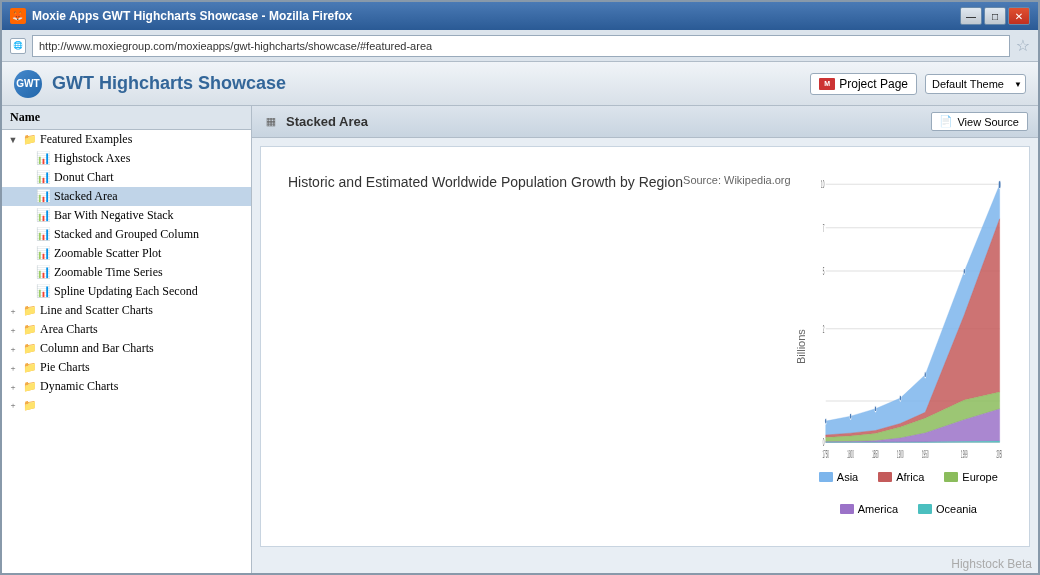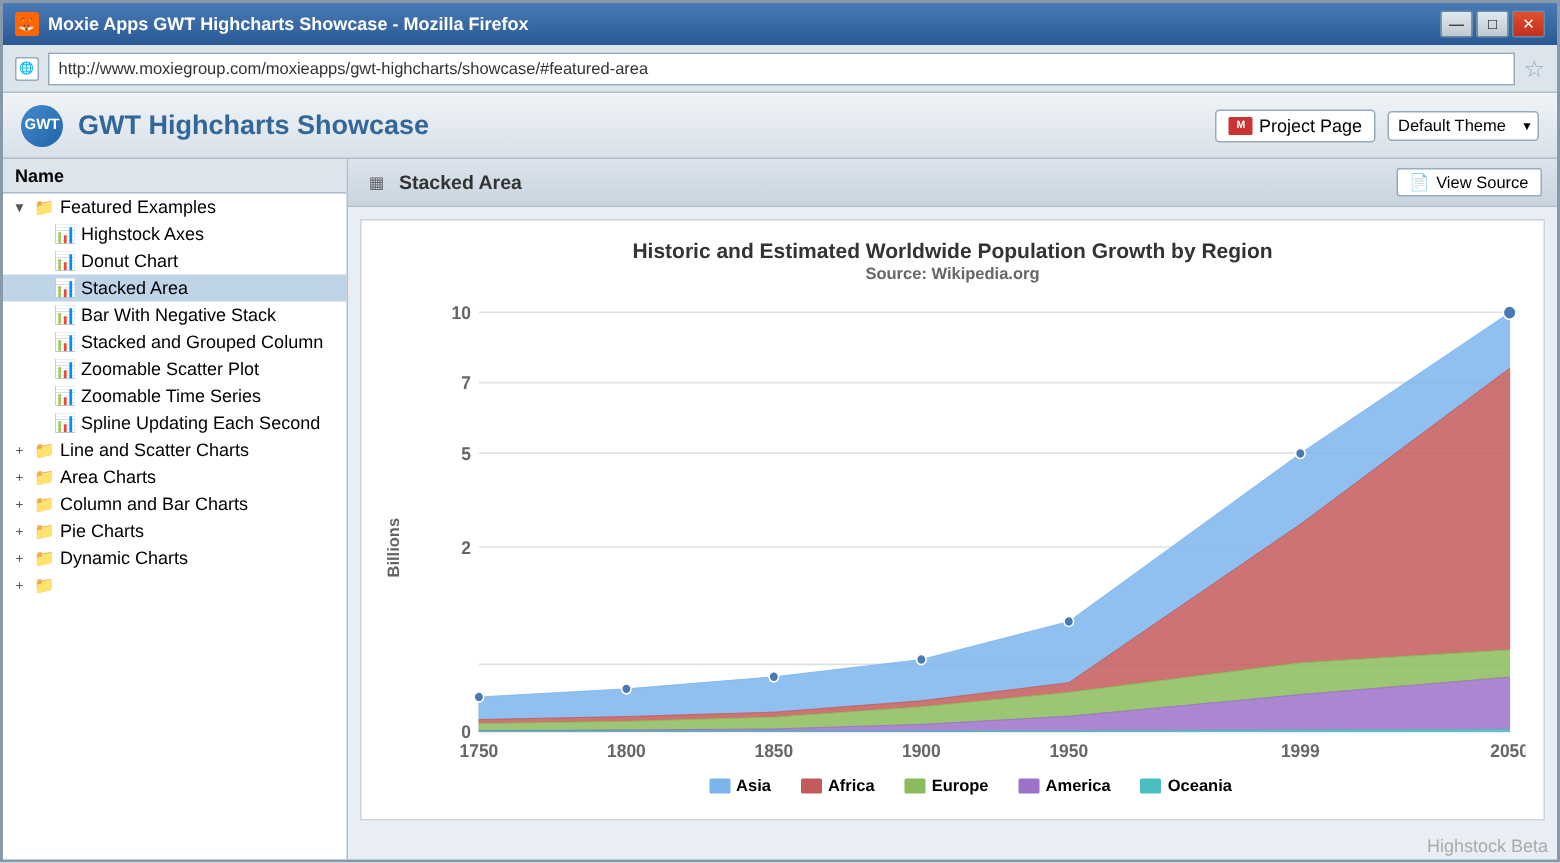--- a/index.html
+++ b/index.html
@@ -29,38 +29,38 @@
     .project-page-btn { display: flex; align-items: center; gap: 4px; background: white; border: 1px solid #99aabb; padding: 3px 8px; border-radius: 3px; margin-right: 8px; cursor: pointer; }
     .project-icon { width: 16px; height: 12px; background: #cc3333; display: flex; align-items: center; justify-content: center; color: white; font-size: 7px; font-weight: bold; border-radius: 1px; }
     .theme-select { background: white; border: 1px solid #99aabb; padding: 3px 20px 3px 6px; font-size: 11px; appearance: none; border-radius: 3px; cursor: pointer; }
     .theme-wrapper { position: relative; }
     .theme-wrapper::after { content: '▼'; position: absolute; right: 4px; top: 50%; transform: translateY(-50%); font-size: 8px; pointer-events: none; }
 
     
     .main-content { display: flex; flex: 1; overflow: hidden; }
 
     
-    .sidebar { width: 230px; background: white; border-right: 1px solid #b0bcc8; overflow-y: auto; flex-shrink: 0; }
+    .sidebar { width: 250px; background: white; border-right: 1px solid #b0bcc8; overflow-y: auto; flex-shrink: 0; font-family: Liberation Serif, serif; }
     .sidebar-header { background: #dce4ec; padding: 4px 8px; font-weight: bold; font-size: 12px; border-bottom: 1px solid #b0bcc8; }
     .tree-item { display: flex; align-items: center; padding: 2px 4px; cursor: pointer; font-size: 12px; white-space: nowrap; }
     .tree-item.selected { background: #c0d4e8; }
     .tree-expand { width: 14px; height: 14px; display: flex; align-items: center; justify-content: center; font-size: 9px; flex-shrink: 0; color: #555; }
     .tree-icon { width: 16px; height: 14px; flex-shrink: 0; margin: 0 2px; display: flex; align-items: center; justify-content: center; }
     .icon-folder { color: #cc9933; font-size: 11px; }
     .tree-label { flex: 1; }
     .indent-1 { padding-left: 18px; }
 
     
     .chart-area { flex: 1; background: #e8eef4; display: flex; flex-direction: column; }
     .chart-header { background: linear-gradient(to bottom, #dce4ec, #c8d4e0); padding: 4px 10px; display: flex; align-items: center; border-bottom: 1px solid #b0bcc8; height: 32px; }
     .chart-header-icon { width: 18px; height: 14px; margin-right: 6px; display: flex; align-items: center; justify-content: center; font-size: 11px; color: #666; }
     .chart-header-title { font-size: 13px; font-weight: bold; color: #333; flex: 1; }
     .view-source-btn { background: white; border: 1px solid #99aabb; padding: 2px 8px; font-size: 11px; cursor: pointer; display: flex; align-items: center; gap: 4px; border-radius: 2px; }
 
-    .chart-container { flex: 1; background: white; margin: 8px; border: 1px solid #c8d4e0; display: flex; flex-direction: column; padding: 12px; font-weight: bold; }
+    .chart-container { flex: 1; background: white; margin: 8px; border: 1px solid #c8d4e0; display: flex; padding: 27px; }
     .chart-title { text-align: center; font-size: 14px; color: #333; margin-bottom: 2px; }
     .chart-subtitle { text-align: center; font-size: 11px; color: #666; margin-bottom: 8px; }
 
     .chart-inner { flex: 1; display: flex; }
     .y-axis-label { writing-mode: vertical-rl; transform: rotate(180deg); font-size: 11px; color: #666; display: flex; align-items: center; justify-content: center; width: 20px; margin-right: 4px; }
     .chart-plot { flex: 1; display: flex; flex-direction: column; }
     .chart-svg-area { flex: 1; position: relative; }
 
     .legend { display: flex; justify-content: center; gap: 20px; padding: 8px 0 4px; flex-wrap: wrap; }
     .legend-item { display: flex; align-items: center; gap: 4px; font-size: 11px; cursor: pointer; }

